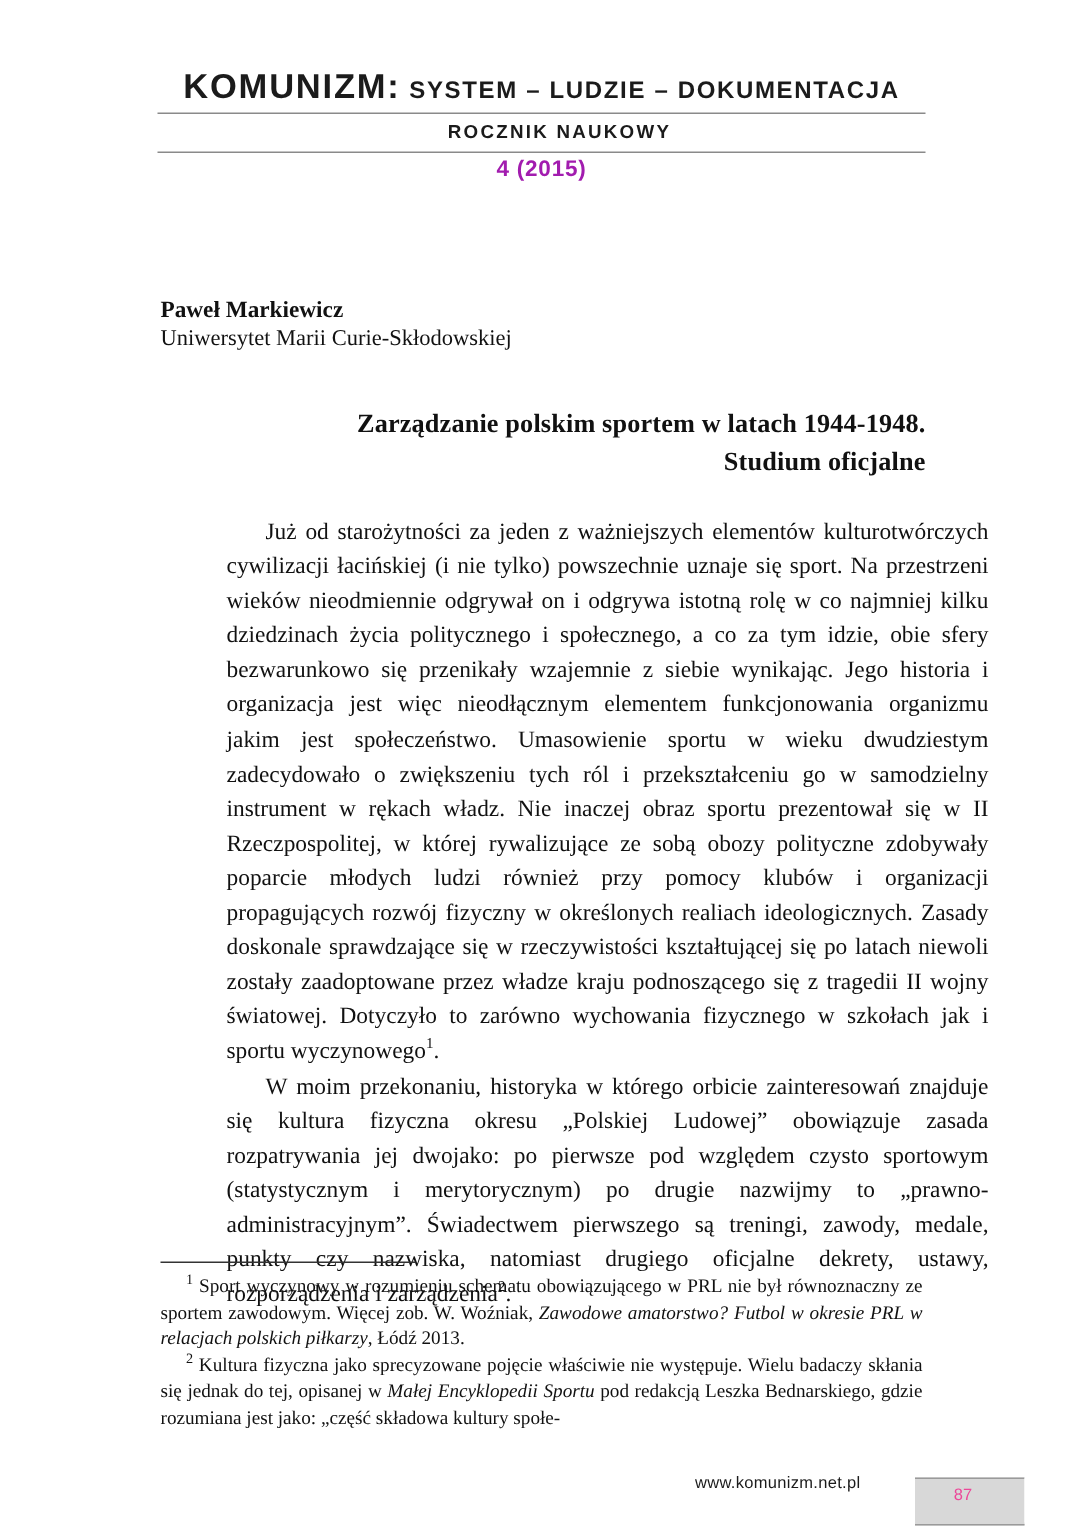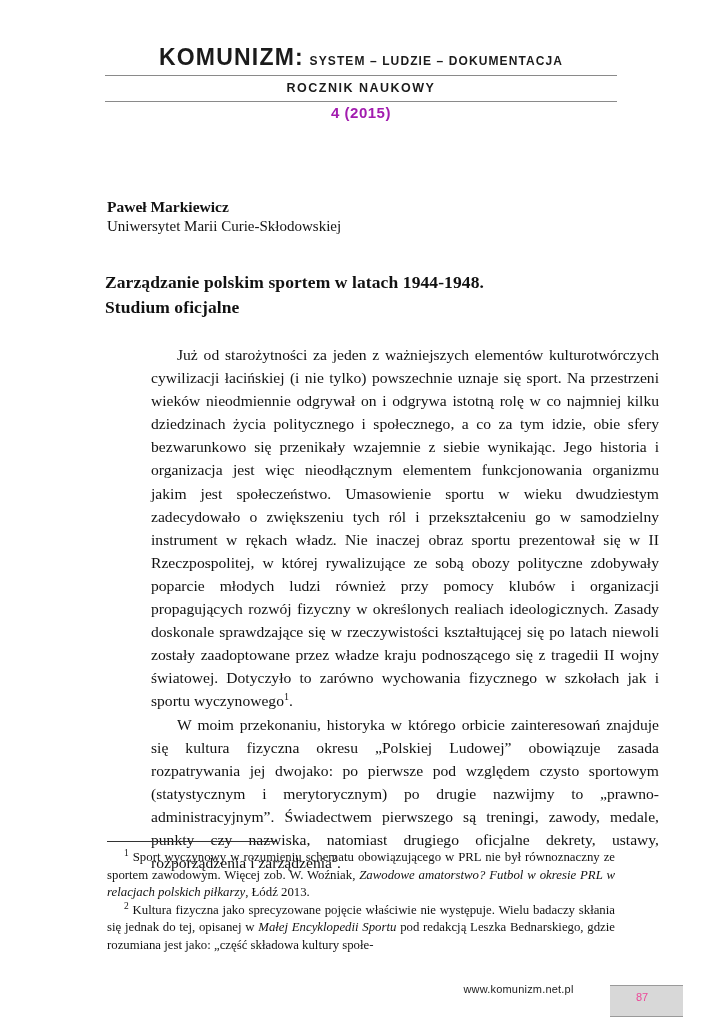--- a/index.html
+++ b/index.html
@@ -35,35 +35,35 @@
     letter-spacing: 0.6px;
     color: #1b1b1b;
     font-weight: 700;
     white-space: nowrap;
   }
   .journal-title .big {
     font-size: 23px;
     letter-spacing: 1.2px;
   }
   .journal-title .small-caps {
-    font-size: 12px;
+    font-size: 16px;
     letter-spacing: 1.1px;
   }
   .rule {
     position: absolute;
     left: 105px;
     width: 512px;
     height: 1px;
     background: #8a8a8a;
   }
   .rule.top { top: 75px; }
   .rule.bottom { top: 101px; }
   .journal-subtitle {
     position: absolute;
-    left: 105px;
+    left: 117px;
     top: 81px;
     width: 512px;
     text-align: center;
     font-family: "Liberation Sans", sans-serif;
     font-size: 12.5px;
     letter-spacing: 1.5px;
     font-weight: 700;
     color: #1b1b1b;
   }
   .journal-issue {
@@ -92,21 +92,21 @@
     left: 107px;
     top: 218px;
     font-size: 15px;
   }
   
   .article-title {
     position: absolute;
     left: 105px;
     top: 270px;
     width: 512px;
-    text-align: left;
+    text-align: right;
     font-size: 17.5px;
     font-weight: 700;
     line-height: 25px;
     letter-spacing: 0.1px;
   }
   
   .body-text {
     position: absolute;
     left: 107px;
     top: 343px;

